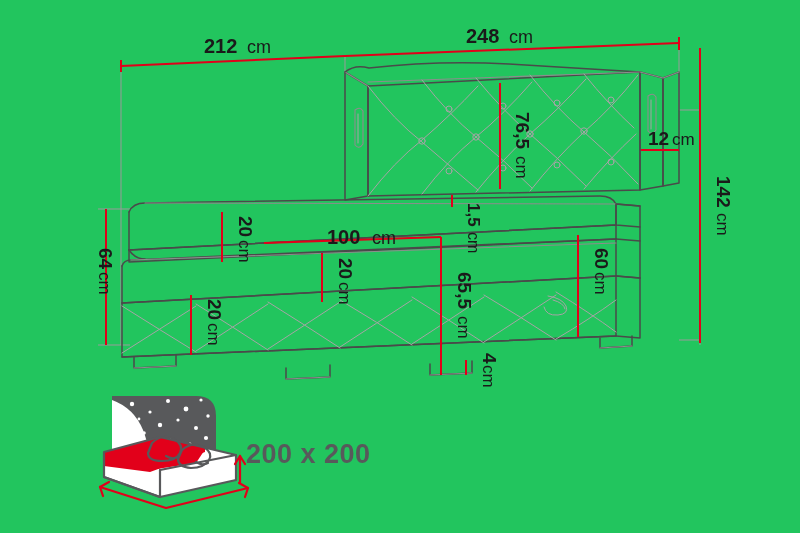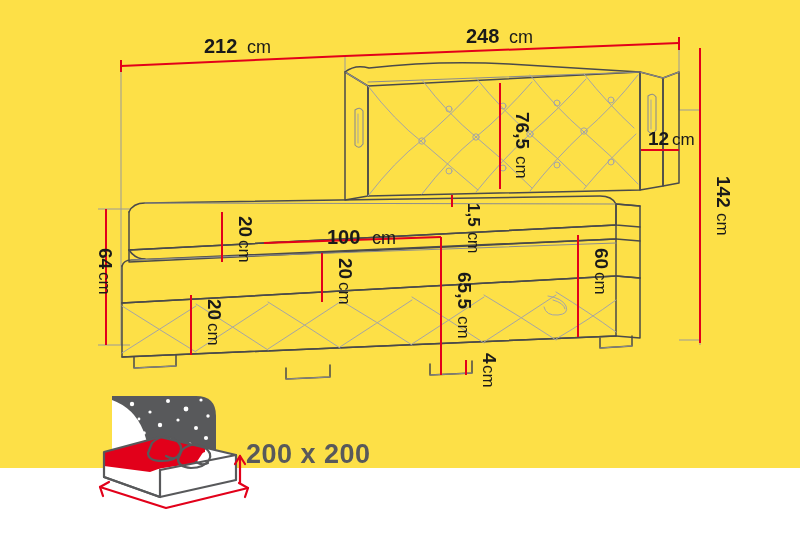--- a/index.html
+++ b/index.html
@@ -10,22 +10,22 @@
   body {
     width: 800px;
     height: 533px;
     font-family: "Liberation Sans", sans-serif;
     overflow: hidden;
     position: relative;
   }
   #stage {
     position: relative;
     width: 800px;
-    height: 468px;
-    background: #fde047;
+    height: 533px;
+    background: #22c55e;
   }
   svg#drawing {
     position: absolute;
     left: 0;
     top: 0;
     width: 800px;
     height: 533px;
     display: block;
   }
   .dim-label {

